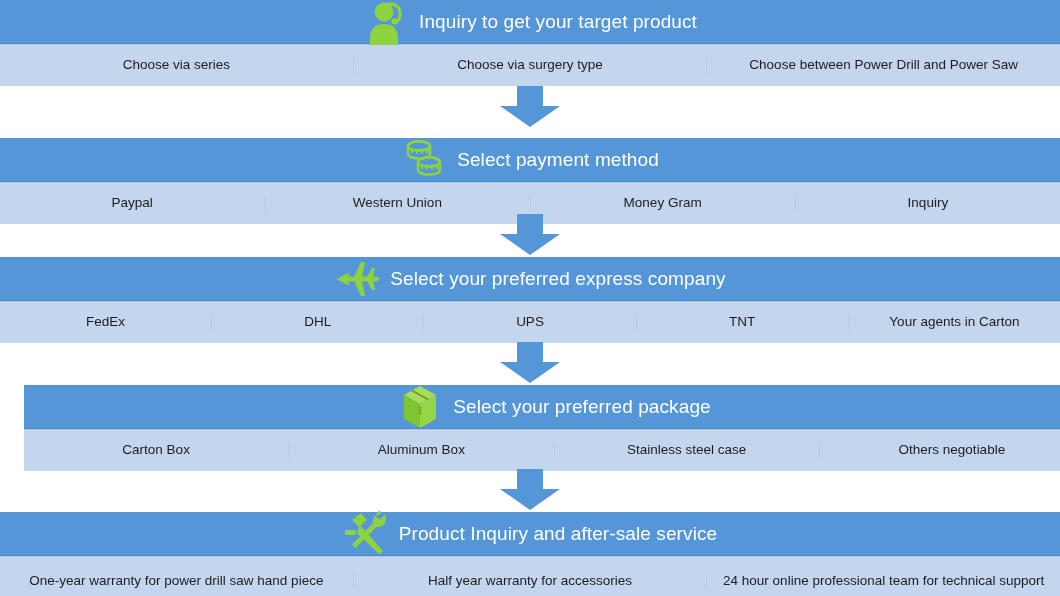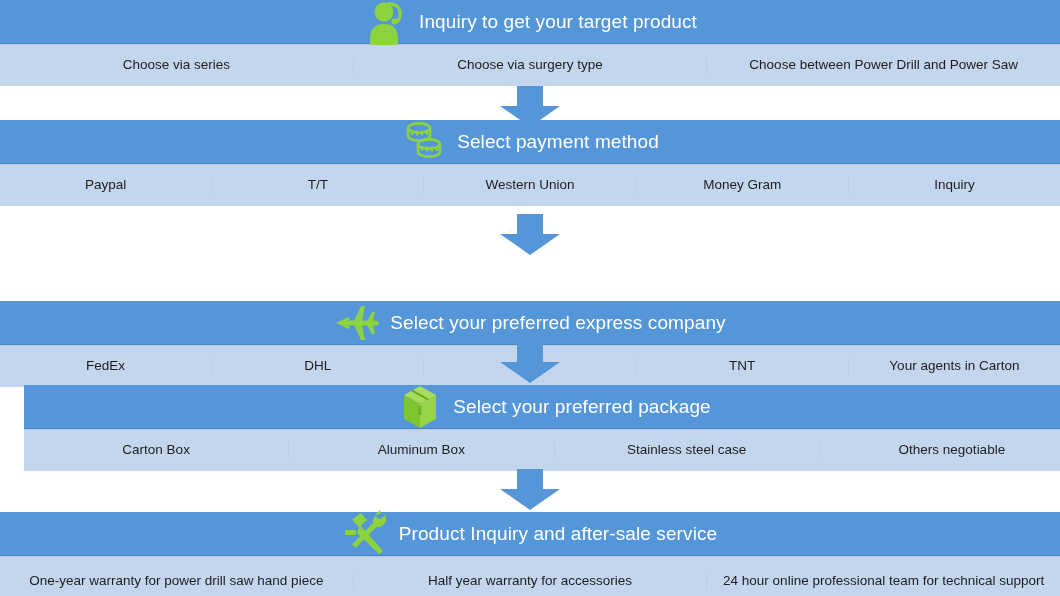--- a/index.html
+++ b/index.html
@@ -126,21 +126,21 @@
   </div>
 
   <div class="connector" style="top:85px;">
     <span>
       <svg class="arrow-svg" width="66" height="42" viewBox="0 0 66 42">
         <path d="M20 0 L46 0 L46 20 L63 20 L33 41 L3 20 L20 20 Z" fill="#5596d8"></path>
       </svg>
     </span>
   </div>
 
-  <div class="step" style="top:120px;border-radius:28px;">
+  <div class="step" style="top:138px;border-radius:28px;">
     <div class="step-header">
       <span class="icon">
         <svg width="44" height="46" viewBox="0 0 44 46">
           <g fill="none" stroke="#8dd23f" stroke-width="2.6">
             <ellipse cx="17" cy="9" rx="11" ry="4.6"></ellipse>
             <path d="M6 9 L6 17 A11 4.6 0 0 0 28 17 L28 9"></path>
             <ellipse cx="27" cy="25" rx="11" ry="4.6"></ellipse>
             <path d="M16 25 L16 33 A11 4.6 0 0 0 38 33 L38 25"></path>
           </g>
           <g fill="#8dd23f">
@@ -152,36 +152,35 @@
             <rect x="24" y="27.5" width="2" height="5"></rect>
             <rect x="29" y="27.5" width="2" height="5"></rect>
             <rect x="34" y="27" width="2" height="5"></rect>
           </g>
         </svg>
       </span>
       <span class="step-title">Select payment method</span>
     </div>
     <div class="options">
       <div class="option">Paypal</div>
-      <div class="option">T/T</div>
       <div class="option">Western Union</div>
       <div class="option">Money Gram</div>
       <div class="option">Inquiry</div>
     </div>
   </div>
 
   <div class="connector" style="top:213px;">
     <span>
       <svg class="arrow-svg" width="66" height="42" viewBox="0 0 66 42">
         <path d="M20 0 L46 0 L46 20 L63 20 L33 41 L3 20 L20 20 Z" fill="#5596d8"></path>
       </svg>
     </span>
   </div>
 
-  <div class="step" style="top:257px;margin-top:44px;">
+  <div class="step" style="top:257px;">
     <div class="step-header">
       <span class="icon">
         <svg width="46" height="40" viewBox="0 0 46 40">
           <g fill="#8dd23f">
             <path d="M2 20 L14 14 L16 16 L10 20 L16 24 L14 26 Z"></path>
             <path d="M8 17.5 L40 17.5 C44 17.5 45 19 45 20 C45 21 44 22.5 40 22.5 L8 22.5 Z"></path>
             <path d="M20 18 L27 3 L31 3 L28 18 Z"></path>
             <path d="M20 22 L27 37 L31 37 L28 22 Z"></path>
             <path d="M33 18 L38 9 L41 9 L39 18 Z"></path>
             <path d="M33 22 L38 31 L41 31 L39 22 Z"></path>

